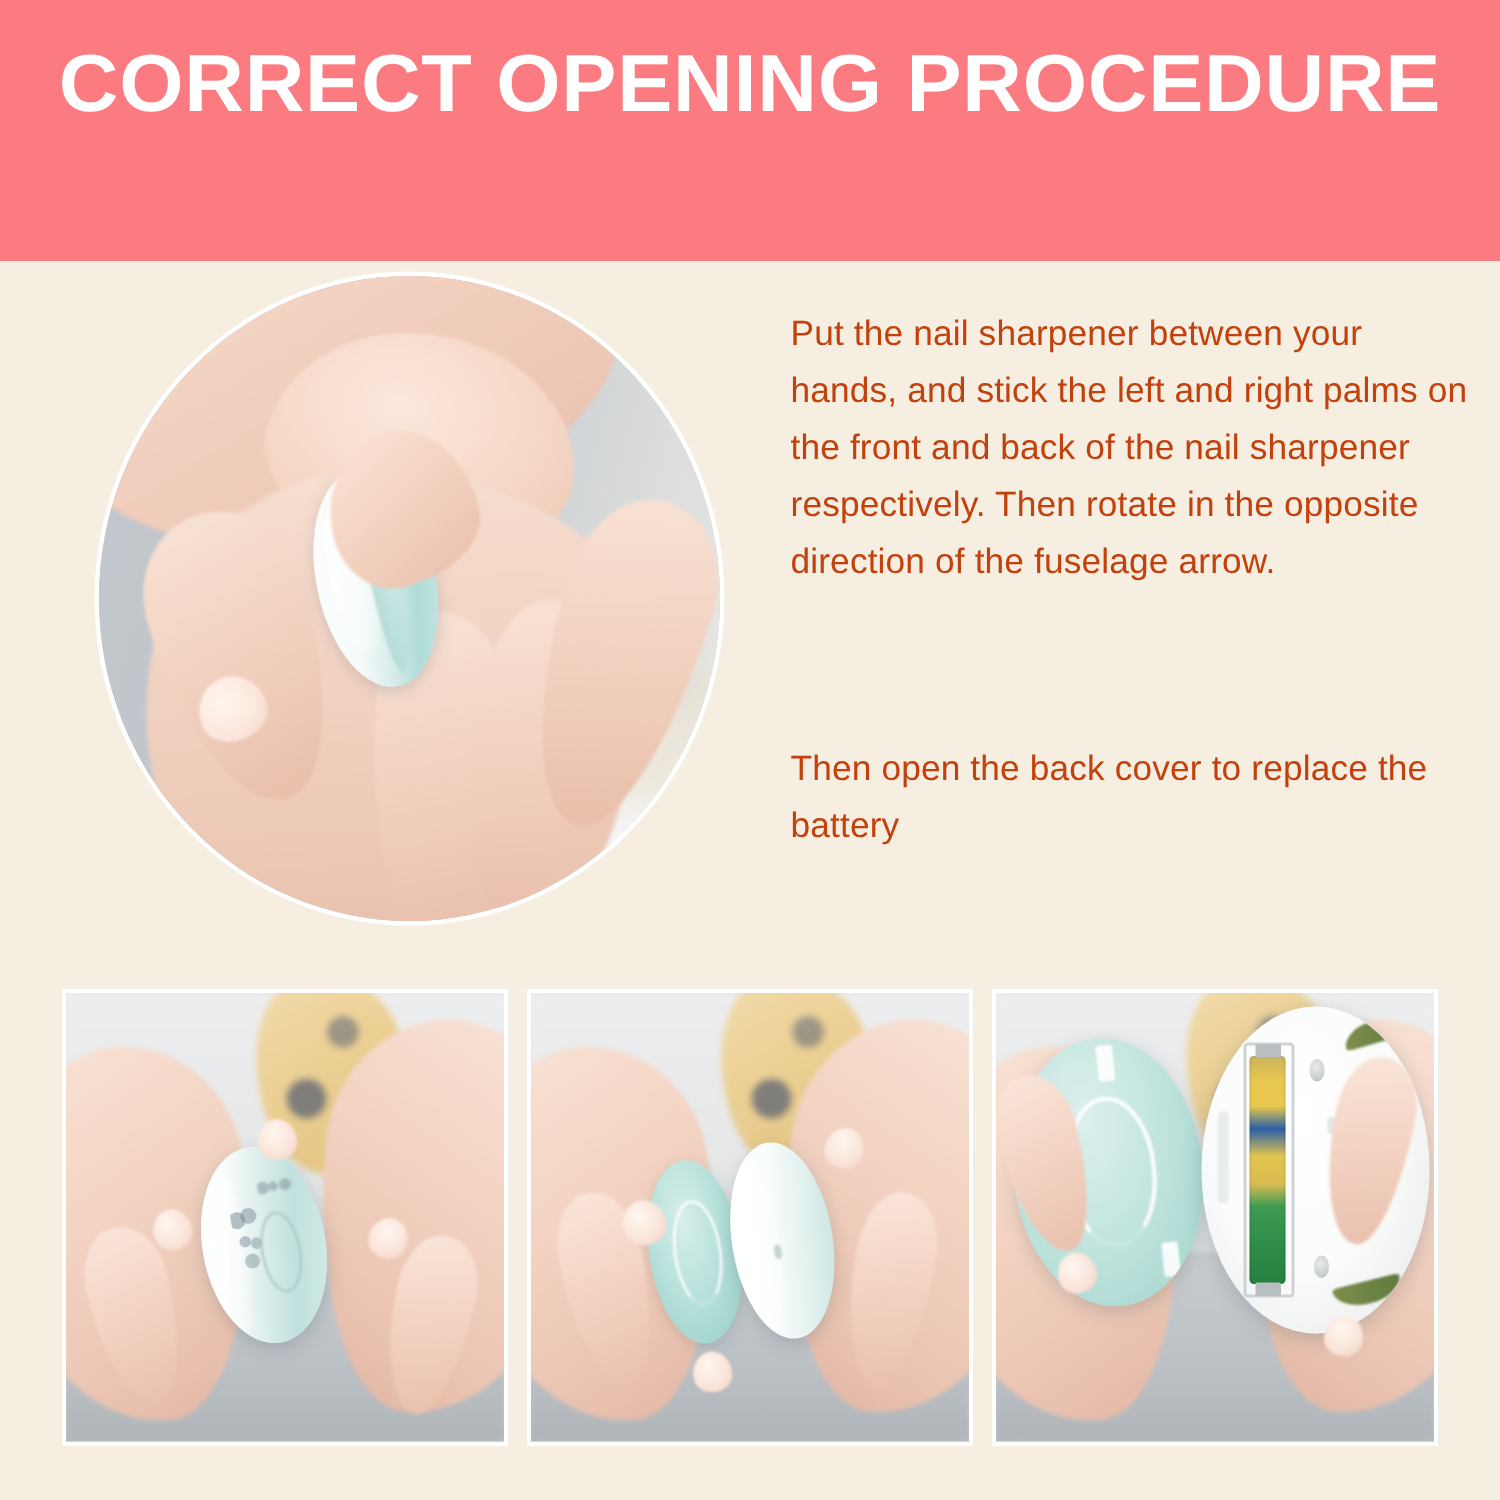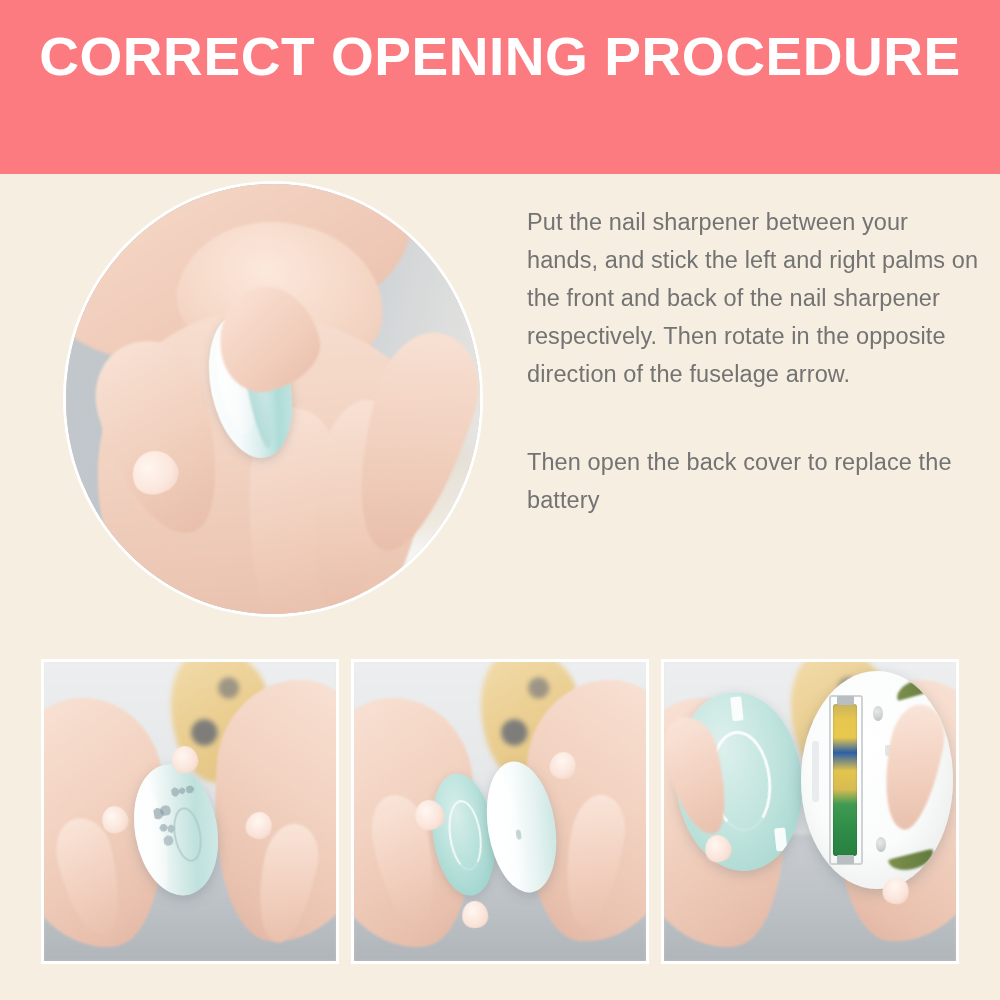--- a/index.html
+++ b/index.html
@@ -221,30 +221,30 @@
 
   
   .instructions {
     position: absolute;
     left: 527px;
     top: 203px;
     width: 452px;
   }
 
   .instr-para {
-    color: #737373;
+    color: #c2410c;
     font-family: "Liberation Sans", sans-serif;
     font-weight: 300;
     font-size: 23.5px;
     line-height: 38px;
     letter-spacing: 0.1px;
   }
 
   .instr-para.second {
-    margin-top: 50px;
+    margin-top: 100px;
   }
 
   
   .panel-row {
     position: absolute;
     left: 41px;
     top: 659px;
     width: 918px;
     height: 305px;
     display: flex;

